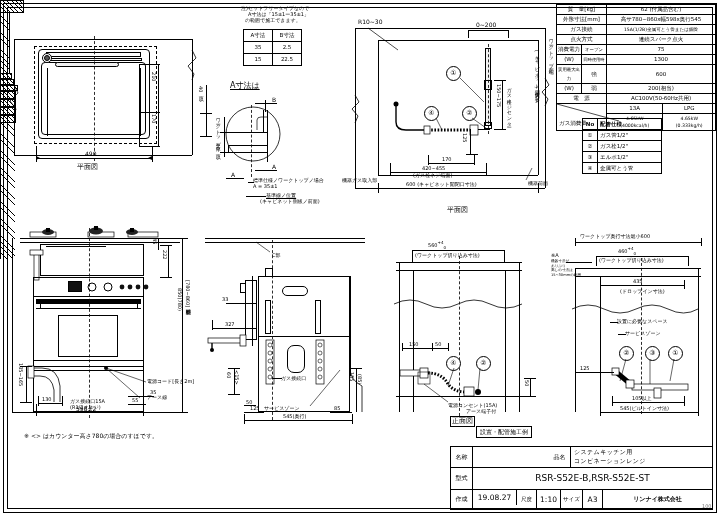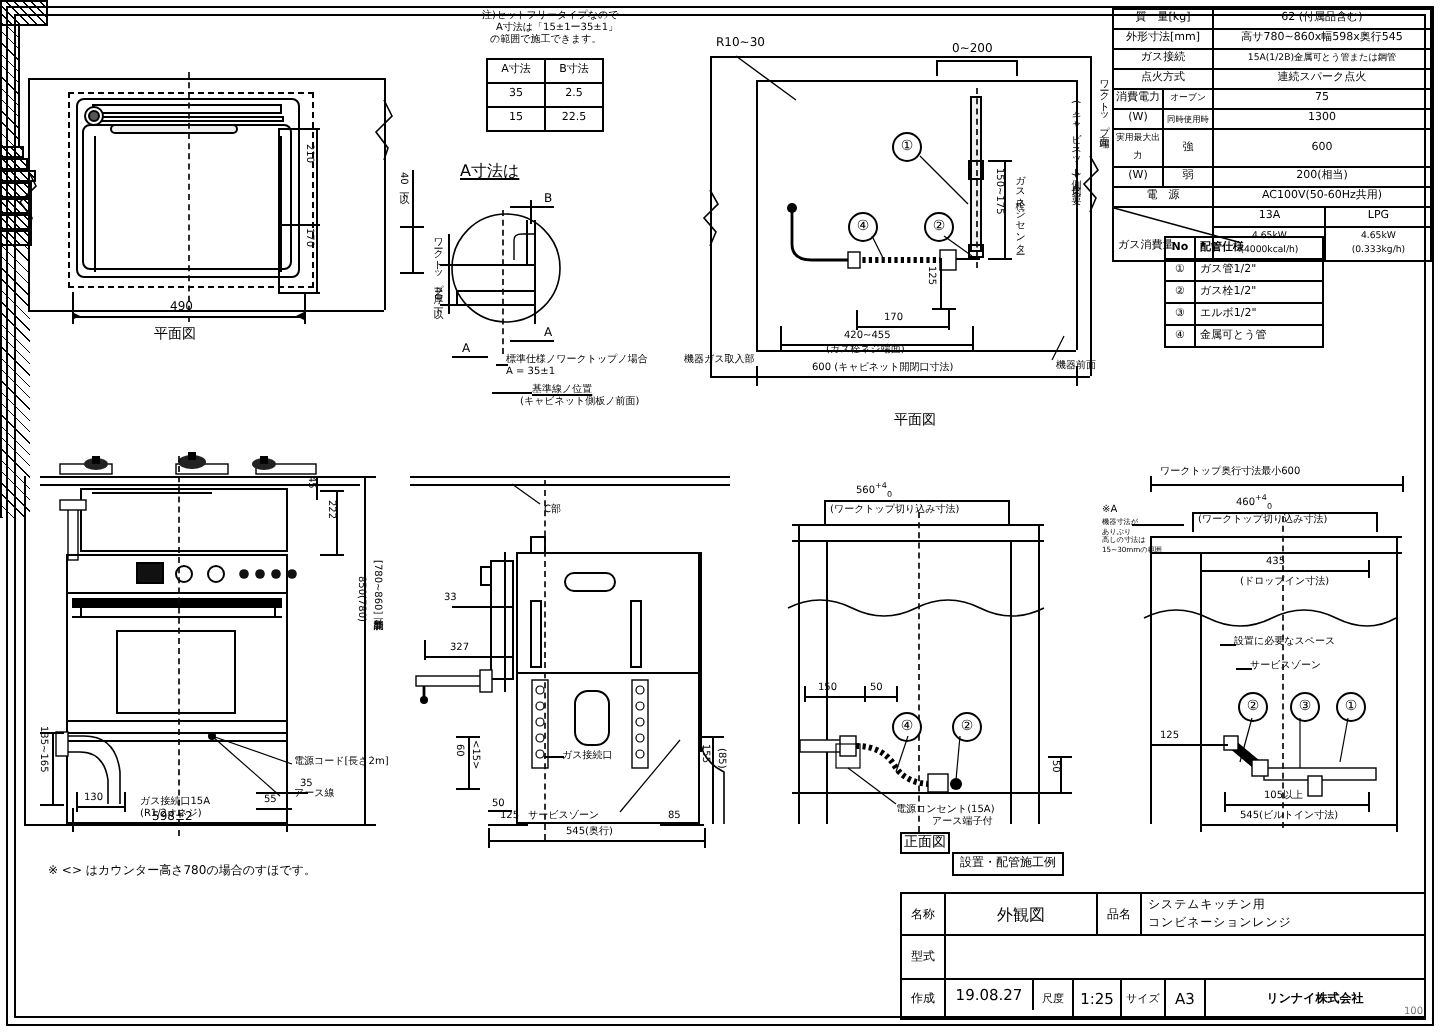--- a/index.html
+++ b/index.html
@@ -740,33 +740,33 @@
   <div class="t t6" style="left:476px;top:426px;border:1px solid #000;padding:1px 3px;">設置・配管施工例</div>
 
   <div class="t t6" style="left:24px;top:432px;">※ &lt;&gt; はカウンター高さ780の場合のすほです。</div>
 
   <div id="title">
 
     <div class="tbl-hline" style="top:20px;"></div>
     <div class="tbl-hline" style="top:42px;"></div>
 
     <div class="cell" style="left:0;top:0;width:22px;height:20px;">名称</div>
-    <div class="cell" style="left:22px;top:0;width:76px;height:20px;font-size:8px;">外観図</div>
     <div class="cell" style="left:98px;top:0;width:22px;height:20px;">品名</div>
     <div class="cell" style="left:120px;top:0;width:141px;height:20px;border-right:none;flex-direction:column;justify-content:center;align-items:flex-start;padding-left:3px;">
       <span style="font-size:6px;letter-spacing:0.4px;">システムキッチン用</span>
       <span style="font-size:6px;letter-spacing:0.4px;">コンビネーションレンジ</span>
     </div>
 
     <div class="cell" style="left:0;top:20px;width:22px;height:22px;">型式</div>
+    <div class="cell" style="left:22px;top:20px;width:239px;height:22px;border-right:none;font-size:9px;">RSR-S52E-B,RSR-S52E-ST</div>
 
     <div class="cell" style="left:0;top:42px;width:22px;height:21px;">作成</div>
     <div class="cell" style="left:22px;top:42px;width:44px;height:16px;font-size:7.5px;">19.08.27</div>
     <div class="cell" style="left:66px;top:42px;width:20px;height:21px;font-size:5.5px;">尺度</div>
-    <div class="cell" style="left:86px;top:42px;width:24px;height:21px;font-size:7.5px;">1:25</div>
+    <div class="cell" style="left:86px;top:42px;width:24px;height:21px;font-size:7.5px;">1:10</div>
     <div class="cell" style="left:110px;top:42px;width:22px;height:21px;font-size:5.5px;">サイズ</div>
     <div class="cell" style="left:132px;top:42px;width:20px;height:21px;font-size:7.5px;">A3</div>
     <div class="cell brand" style="left:152px;top:42px;width:109px;height:21px;border-right:none;">リンナイ株式会社</div>
   </div>
 
   <div class="t t5" style="left:702px;top:503px;color:#777;">100</div>
 
 </div>
 
 </body></html>

